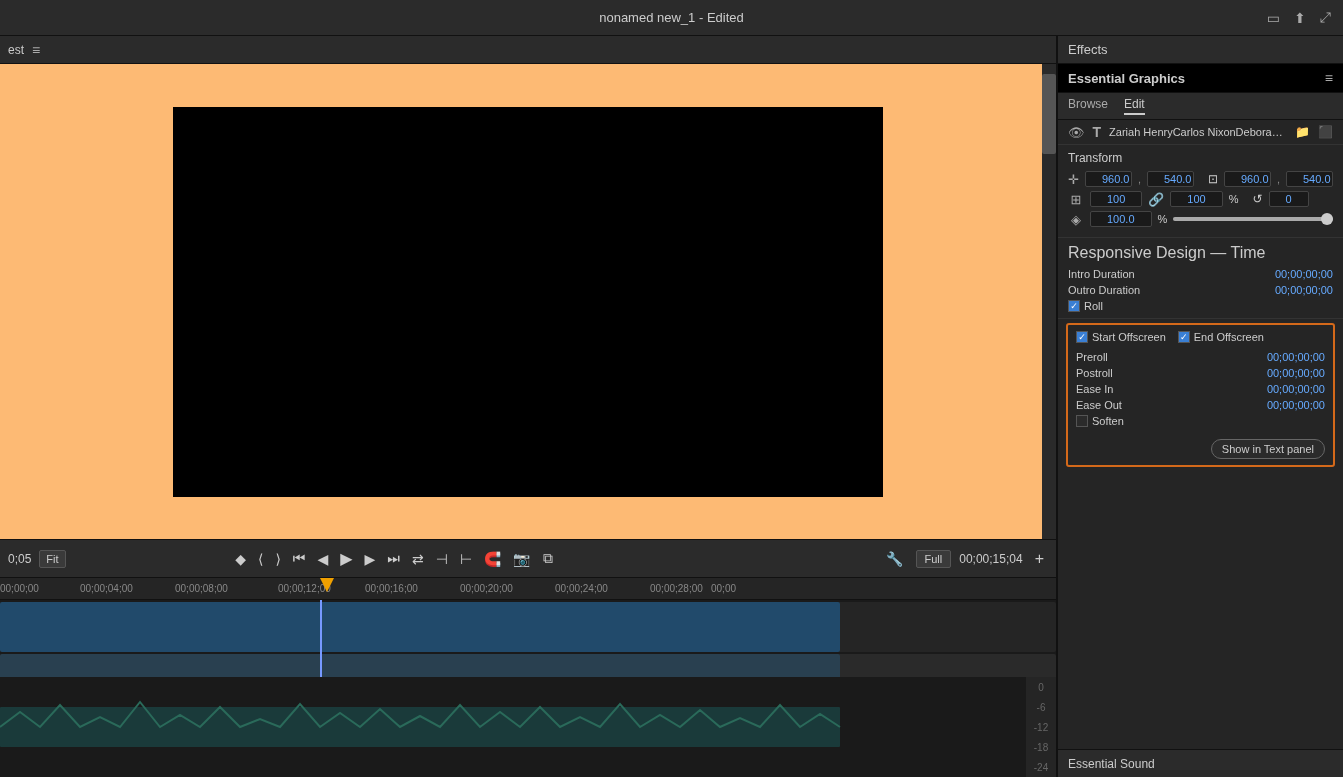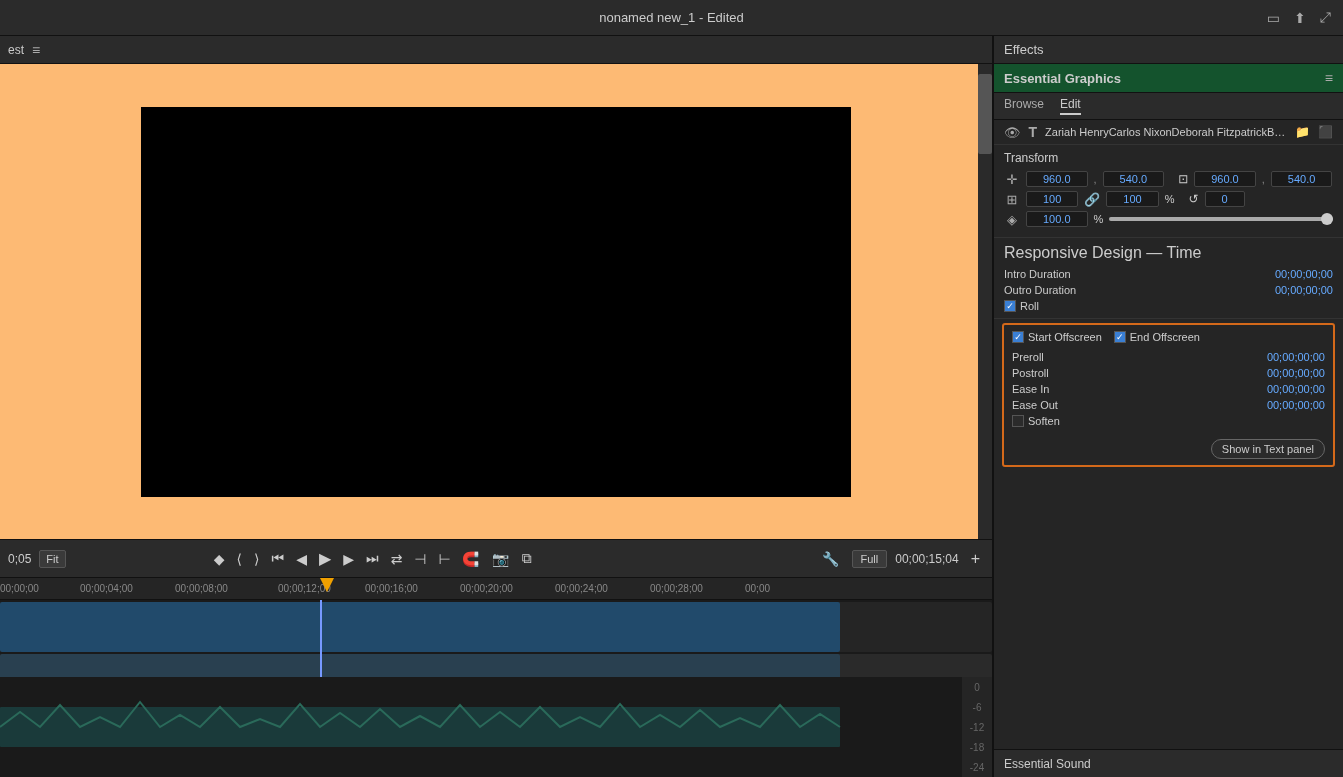--- a/index.html
+++ b/index.html
@@ -191,21 +191,21 @@
       justify-content: space-around;
       align-items: center;
     }
     .waveform-label {
       color: #666;
       font-size: 10px;
     }
 
     
     .right-panel {
-      width: 350px;
+      width: 286px;
       background: #252525;
       display: flex;
       flex-direction: column;
       border-left: 1px solid #111;
     }
 
     .effects-header {
       background: #2b2b2b;
       height: 28px;
       display: flex;
@@ -218,21 +218,21 @@
       font-size: 13px;
     }
 
     .eg-panel {
       flex: 1;
       display: flex;
       flex-direction: column;
       overflow: hidden;
     }
     .eg-header {
-      background: #14532d;
+      background: #000000;
       padding: 6px 10px;
       border-bottom: 1px solid #111;
       display: flex;
       align-items: center;
       justify-content: space-between;
     }
     .eg-title {
       color: #ccc;
       font-size: 13px;
       font-weight: bold;
@@ -565,21 +565,21 @@
 
       <div class="timeline-ruler">
         <span class="ruler-mark" style="left:0px;">00;00;00</span>
         <span class="ruler-mark" style="left:80px;">00;00;04;00</span>
         <span class="ruler-mark" style="left:175px;">00;00;08;00</span>
         <span class="ruler-mark" style="left:278px;">00;00;12;00</span>
         <span class="ruler-mark" style="left:365px;">00;00;16;00</span>
         <span class="ruler-mark" style="left:460px;">00;00;20;00</span>
         <span class="ruler-mark" style="left:555px;">00;00;24;00</span>
         <span class="ruler-mark" style="left:650px;">00;00;28;00</span>
-        <span class="ruler-mark" style="left:745px;">00;00</span>
+        <span class="ruler-mark" style="left:711px;">00;00</span>
 
         <div style="position:absolute;left:320px;top:0;width:14px;height:14px;background:#f0a000;clip-path:polygon(50% 100%, 0 0, 100% 0);z-index:10;"></div>
       </div>
 
       <div style="flex:1;position:relative;background:#1a1a1a;overflow:hidden;">
 
         <div class="timeline-track">
           <div class="timeline-clip" style="left:0;width:840px;background:#214a6b;"></div>
         </div>
 

